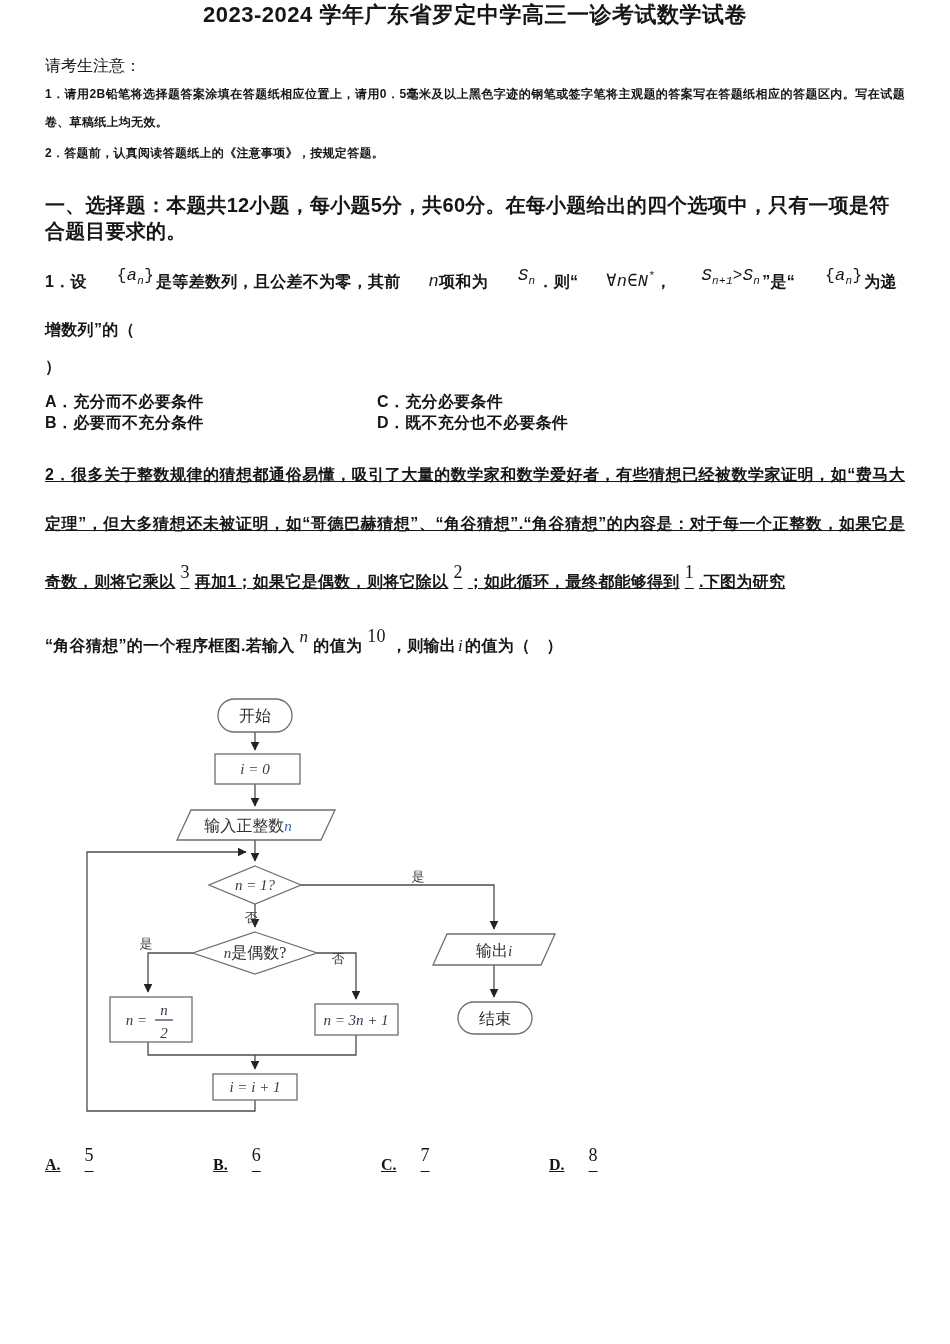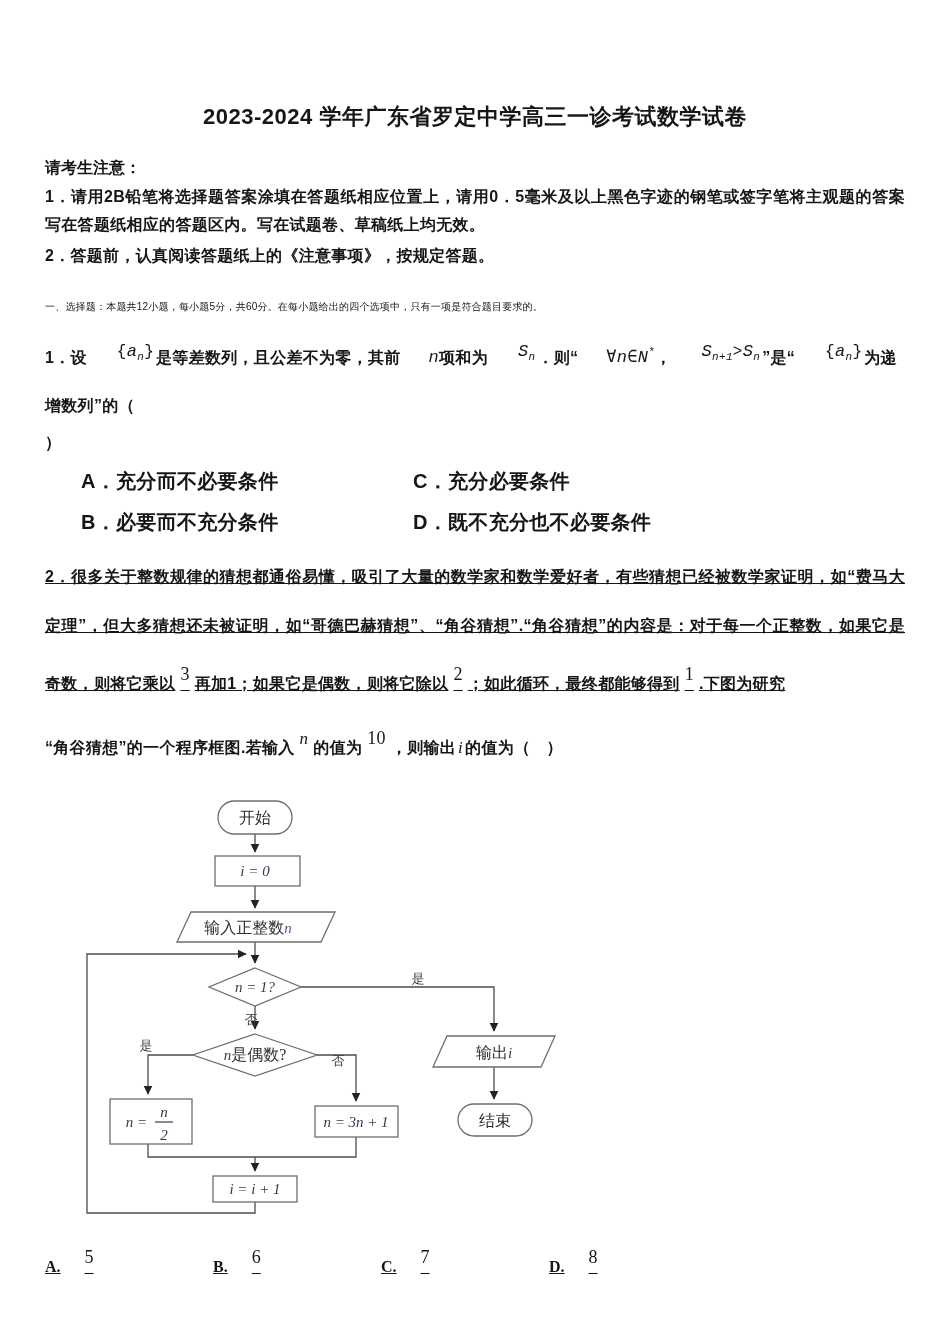--- a/index.html
+++ b/index.html
@@ -3,48 +3,48 @@
 <meta charset="utf-8">
 <style>
   html,body { margin:0; padding:0; }
   body {
     width:950px; height:1344px; background:#ffffff; overflow:hidden;
     font-family:"Liberation Sans", sans-serif; color:#161616;
   }
   .page { padding:0 45px; }
 
   .title {
-    margin:0; padding-top:102px; text-align:center;
+    margin:0; text-align:center;
     font-size:22px; font-weight:700; letter-spacing:0.5px;
   }
 
-  .notice-heading { margin:26px 0 0; font-size:16px; font-weight:700; }
+  .notice-heading { margin:26px 0 0; font-size:16px; font-weight:400; }
   .notice-item {
-    margin:4px 0 0; font-size:16px; font-weight:700;
+    margin:4px 0 0; font-size:12px; font-weight:700;
     line-height:27.5px; text-align:justify; letter-spacing:0.3px;
   }
 
   .section-heading {
-    margin:24px 0 10px; font-size:10px; font-weight:400;
+    margin:24px 0 10px; font-size:20px; font-weight:700;
     line-height:26px; letter-spacing:0.2px;
   }
 
   .q1-line { margin:12px 0 0; font-size:16px; font-weight:700; line-height:42px; letter-spacing:0.3px; }
   .q1-close { margin:6px 0 0; font-size:16px; font-weight:700; }
 
   
   .m { font-family:Liberation Mono, monospace; font-weight:400; font-style:italic; font-size:17px;margin-left:28px; }
   .m sub { font-size:11px; font-style:italic; }
   .m sup { font-size:11px; font-style:normal; }
   .raised { position:relative; top:-6px; display:inline-block; padding:0 2px; }
   .braces { font-style:normal; font-size:16px; }
 
   .q1-options {
-    display:grid; grid-template-columns:332px 1fr; row-gap:14px;
-    margin-top:14px; font-size:20px; font-weight:700; letter-spacing:0.3px;margin-left:36px;
+    display:grid; grid-template-columns:332px 1fr; 
+    margin-top:14px; font-size:16px; font-weight:700; letter-spacing:0.3px;
   }
 
   .q2-para {
     margin:16px 0 0; font-size:16px; font-weight:700;
     line-height:49px; text-align:justify; letter-spacing:0.3px;text-decoration:underline;
   }
   .q2-line4 { margin:13px 0 0; font-size:16px; font-weight:700; line-height:34px; letter-spacing:0.3px; }
   .sup-num {
     font-family:"Liberation Serif", serif; font-weight:400; font-size:18px;
     vertical-align:9px; margin:0 5px; font-style:normal;

